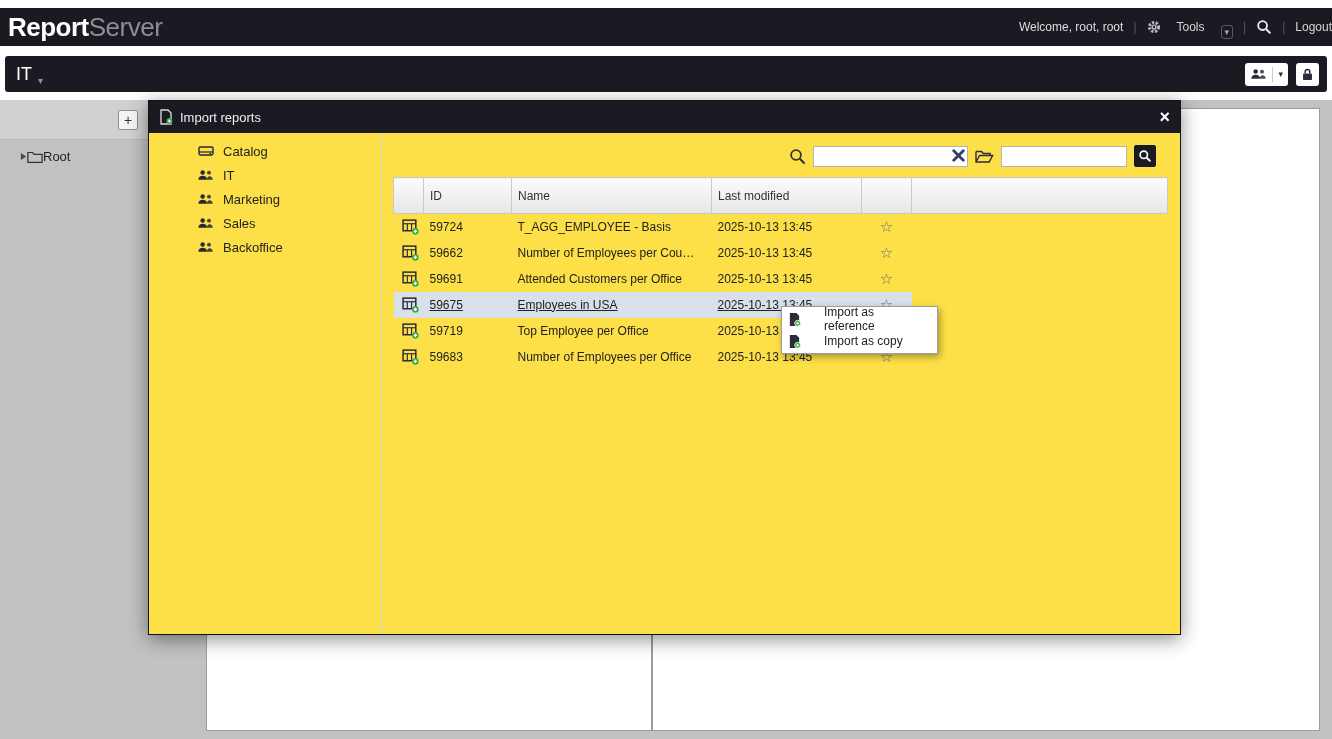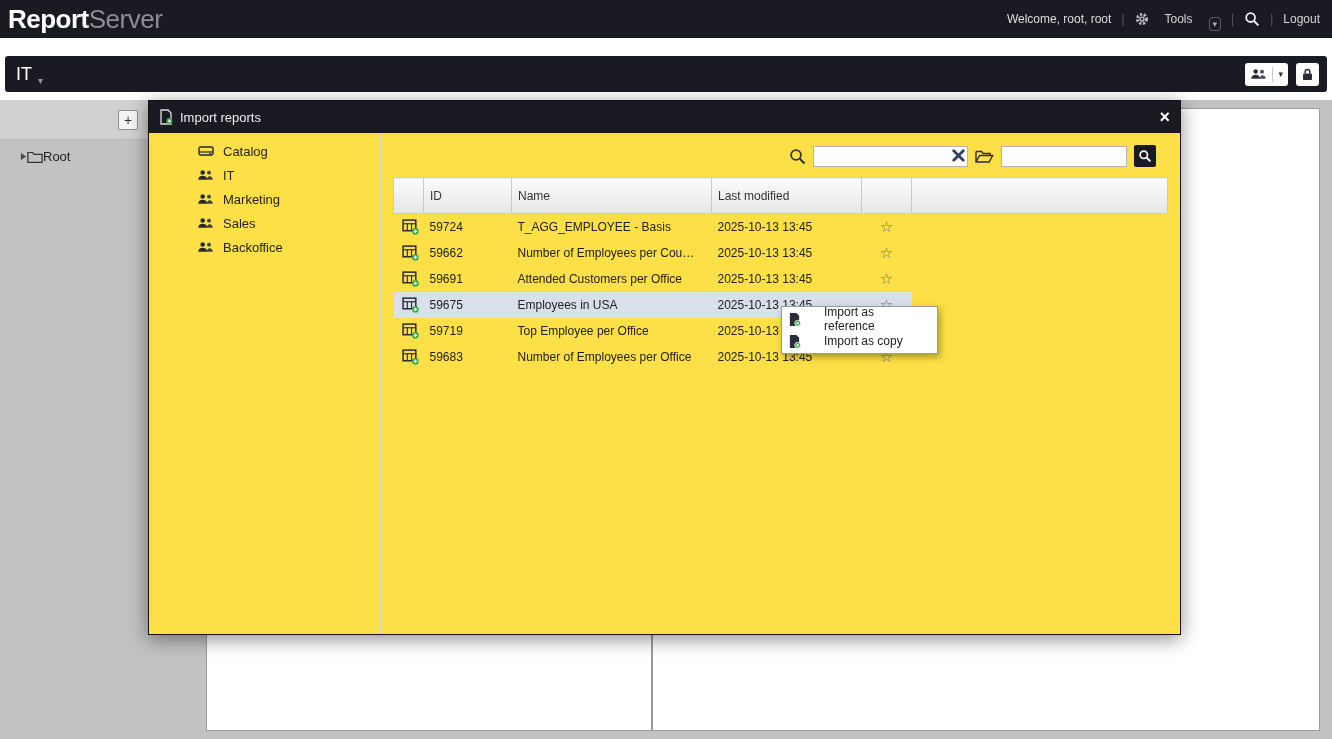--- a/index.html
+++ b/index.html
@@ -12,29 +12,29 @@
   *{box-sizing:border-box;}
   html,body{margin:0;padding:0;}
   body{
     width:1332px;height:739px;position:relative;overflow:hidden;
     background:#fff;font-family:"Liberation Sans",sans-serif;
     -webkit-font-smoothing:antialiased;
   }
   svg{display:block;}
 
   
-  .topbar{position:absolute;top:0;left:0;right:0;height:38px;background:var(--bar-dark);
+  .topbar{position:absolute;top:8px;left:0;right:0;height:38px;background:var(--bar-dark);
     display:flex;align-items:center;color:#ccc;z-index:5;}
   .logo{margin-left:8px;font-size:26px;letter-spacing:-.5px;cursor:pointer;white-space:nowrap;}
   .logo-bold{color:#fff;font-weight:bold;}
   .logo-light{color:#8d8d95;}
   .mainnav{display:flex;gap:24px;margin-left:42px;font-size:13px;align-items:center;}
   .nav-item{color:#c6c6cc;cursor:pointer;text-decoration:none;}
   .nav-item.active{color:#fff;font-weight:bold;}
-  .topbar-right{margin-left:auto;display:flex;align-items:center;gap:10px;margin-right:12px;font-size:12px;color:#ddd;}
+  .topbar-right{margin-left:auto;display:flex;align-items:center;gap:10px;margin-right:0;font-size:12px;color:#ddd;}
   .sep{color:#55555f;}
   .tools{display:flex;align-items:center;gap:16px;cursor:pointer;color:#d5d5d5;}
   .gear-ic{color:#b9b9c0;}
   .chev-box{border:1px solid #5a5a66;border-radius:3px;font-size:9px;line-height:12px;padding:0 3px;color:#aaa;margin-top:10px;}
   .top-search{color:#eee;cursor:pointer;}
   .logout{color:#d5d5d5;cursor:pointer;text-decoration:none;}
 
   
   .ts-bar{position:absolute;top:56px;left:5px;right:5px;height:36px;background:var(--bar-dark);
     border-radius:3px;display:flex;align-items:center;color:#fff;z-index:5;}
@@ -84,21 +84,21 @@
   .search-go{width:22px;height:22px;background:var(--bar-dark);border:none;border-radius:2px;display:flex;
     align-items:center;justify-content:center;color:#fff;cursor:pointer;padding:0;}
 
   
   .rs-table{width:775px;border-collapse:collapse;font-size:12px;table-layout:fixed;}
   .rs-table col.c1{width:30px;} .rs-table col.c2{width:88px;} .rs-table col.c3{width:200px;}
   .rs-table col.c4{width:150px;} .rs-table col.c5{width:50px;}
   .rs-table th{height:36px;background:linear-gradient(#fbfbfb,#e6e6e6);border:1px solid #c9c9c9;
     font-weight:normal;text-align:left;padding:0 6px;color:#333;white-space:nowrap;overflow:hidden;}
   .rs-table td{height:26px;padding:0 6px;color:#222;white-space:nowrap;overflow:hidden;text-overflow:ellipsis;}
-  .rs-table tr.selected td:not(.c-fill){background:var(--row-selected);}
+  .rs-table tr.selected td:not(.c-fill){background:var(--row-selected);text-decoration:underline;}
   .c-icon{padding:0 0 0 8px !important;}
   .c-star{text-align:center;}
   .star{font-size:15px;color:#6e6e6e;cursor:pointer;}
 
   
   .ctx-menu{position:absolute;left:781px;top:306px;width:157px;background:#fff;border:1px solid #9c9c9c;
     box-shadow:2px 3px 7px rgba(0,0,0,.35);z-index:40;padding:1px 0;}
   .ctx-item{height:22px;display:flex;align-items:center;gap:23px;padding:0 10px 0 6px;font-size:12px;color:#222;cursor:pointer;}
   .ctx-item .icon{display:flex;}
 </style>

